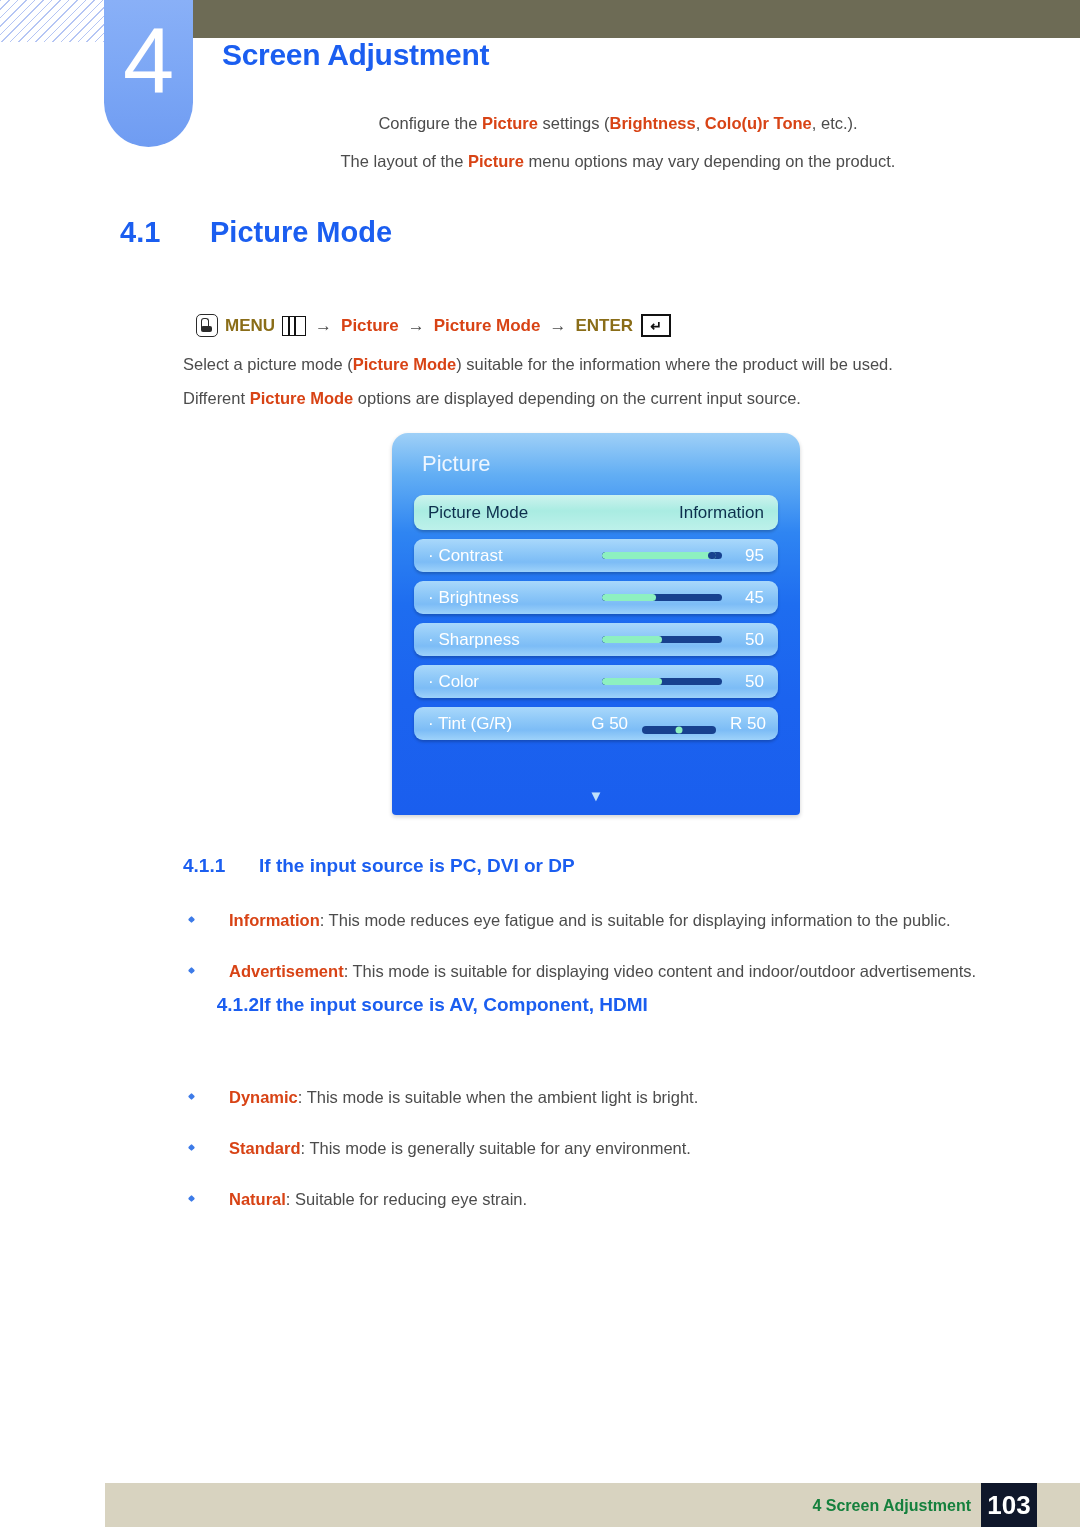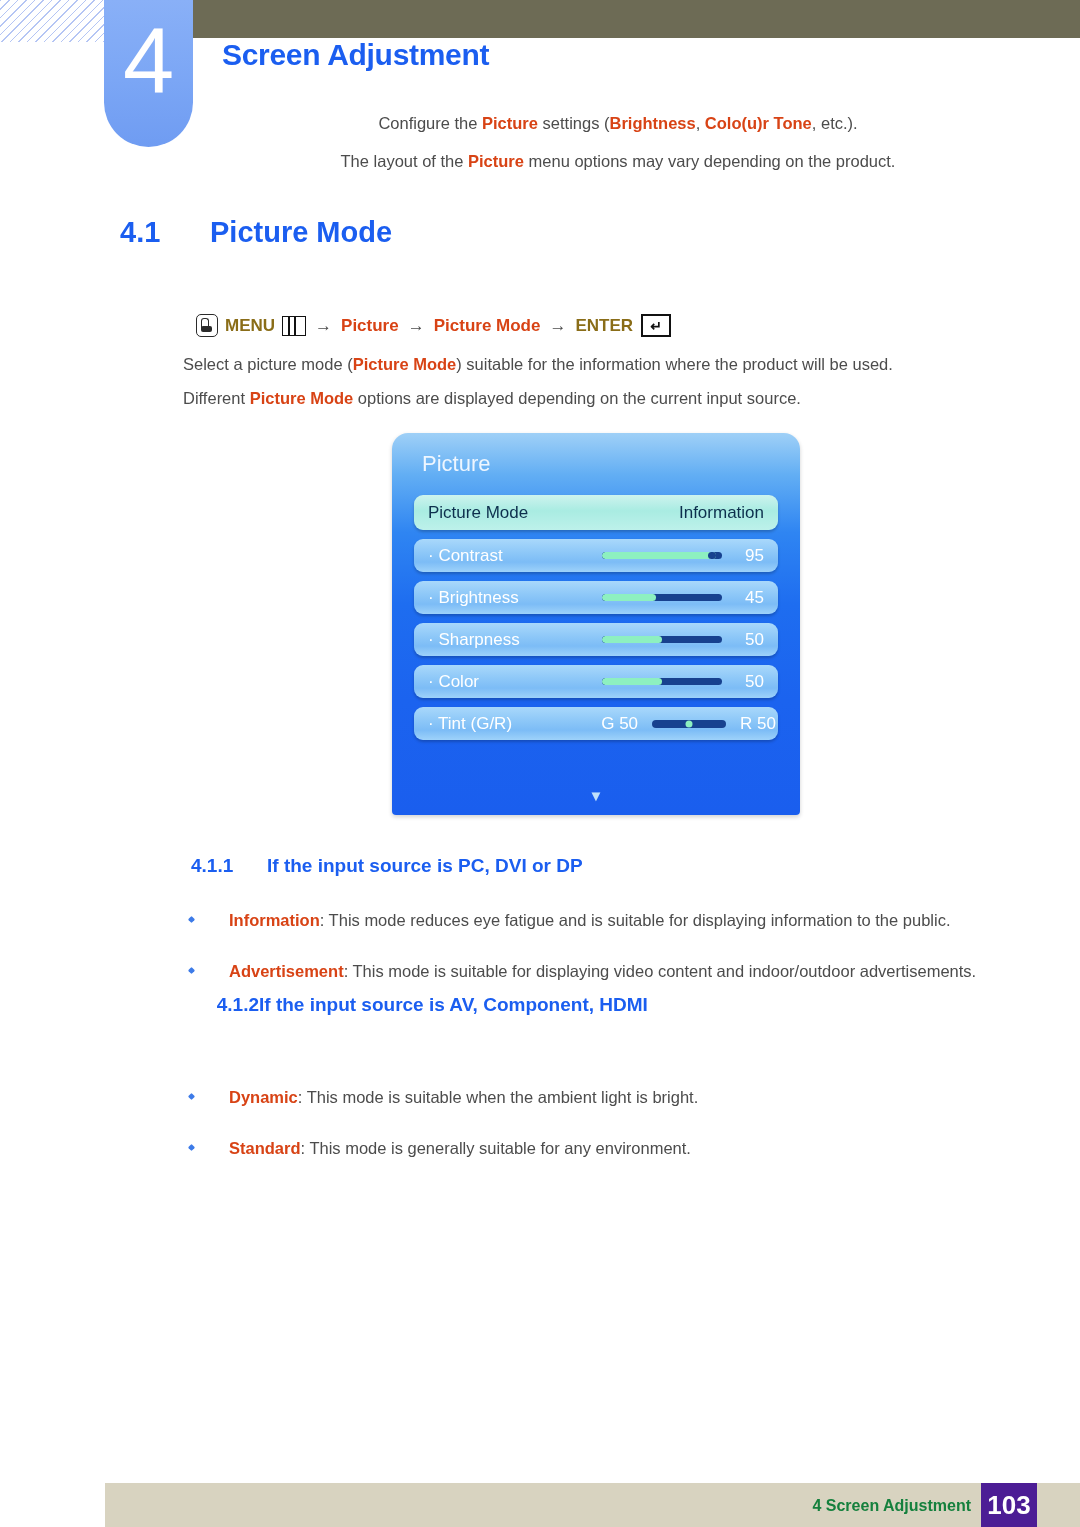--- a/index.html
+++ b/index.html
@@ -149,21 +149,21 @@
   }
   .slider .fill {
     position: absolute; left: 0; top: 0; height: 100%;
     background: #8df0c0; border-radius: 4px;
   }
   .slider.capped .cap {
     position: absolute; top: 0; height: 100%; width: 8px;
     background: #17418f; border-radius: 4px;
   }
   .tint-wrap {
-    position: absolute; right: 2px; display: flex; align-items: center; gap: 14px;
+    position: absolute; right: 12px; display: flex; align-items: flex-end; gap: 14px;
   }
   .tint-wrap .tlabel { font-size: 17px; color: #ffffff; }
   .tint-bar {
     position: relative; width: 74px; height: 8px; border-radius: 4px;
     background: #17418f;
   }
   .tint-bar .knob {
     position: absolute; left: 50%; top: 50%; transform: translate(-50%,-50%);
     width: 7px; height: 7px; border-radius: 50%; background: #8df0c0;
   }
@@ -197,21 +197,21 @@
     position: absolute; left: 105px; bottom: 0; right: 0; height: 44px;
     background: #d8d3c0;
   }
   .footer-text {
     position: absolute; right: 109px; bottom: 12px;
     font-size: 16px; font-weight: bold; color: #15803d;
     white-space: nowrap;
   }
   .page-box {
     position: absolute; right: 43px; bottom: 0; width: 56px; height: 44px;
-    background: #4c1d95;
+    background: #0f172a;
     display: flex; align-items: center; justify-content: center;
   }
   .page-box .pnum {
     font-size: 26px; font-weight: bold; color: #ffffff;
   }
 </style>
 </head>
 <body>
 
 <div class="hatch"></div>
@@ -302,33 +302,34 @@
           <div class="tint-bar">
             <div class="knob"></div>
           </div>
           <span class="tlabel">R 50</span>
         </div>
       </div>
     </div>
   <div class="osd-down">▼</div>
 </div>
 
-<div class="h2-sec" style="top:855px;margin-left:8px;">
+<div class="h2-sec" style="top:855px;">
   <span class="numpart">4.1.1</span><span>If the input source is PC, DVI or DP</span>
 </div>
 <div class="bullets" id="bullets-1" style="top:903px;">
     <div class="bullet"><span class="dot"></span><span class="hl">Information</span><span>: This mode reduces eye fatigue and is suitable for displaying information to the public.</span></div>
     <div class="bullet"><span class="dot"></span><span class="hl">Advertisement</span><span>: This mode is suitable for displaying video content and indoor/outdoor advertisements.</span></div>
   </div>
 
 <div class="h2-sec" style="top:994px;text-align:right;">
   <span class="numpart">4.1.2</span><span>If the input source is AV, Component, HDMI</span>
 </div>
 <div class="bullets" id="bullets-2" style="top:1080px;">
     <div class="bullet"><span class="dot"></span><span class="hl">Dynamic</span><span>: This mode is suitable when the ambient light is bright.</span></div>
     <div class="bullet"><span class="dot"></span><span class="hl">Standard</span><span>: This mode is generally suitable for any environment.</span></div>
+    <div class="bullet"><span class="dot"></span><span class="hl">Natural</span><span>: Suitable for reducing eye strain.</span></div>
   </div>
 
 <div class="footer-bar"></div>
 <div class="footer-text">4 Screen Adjustment</div>
 <div class="page-box">
   <span class="pnum">103</span>
 </div>
 
 </body></html>

